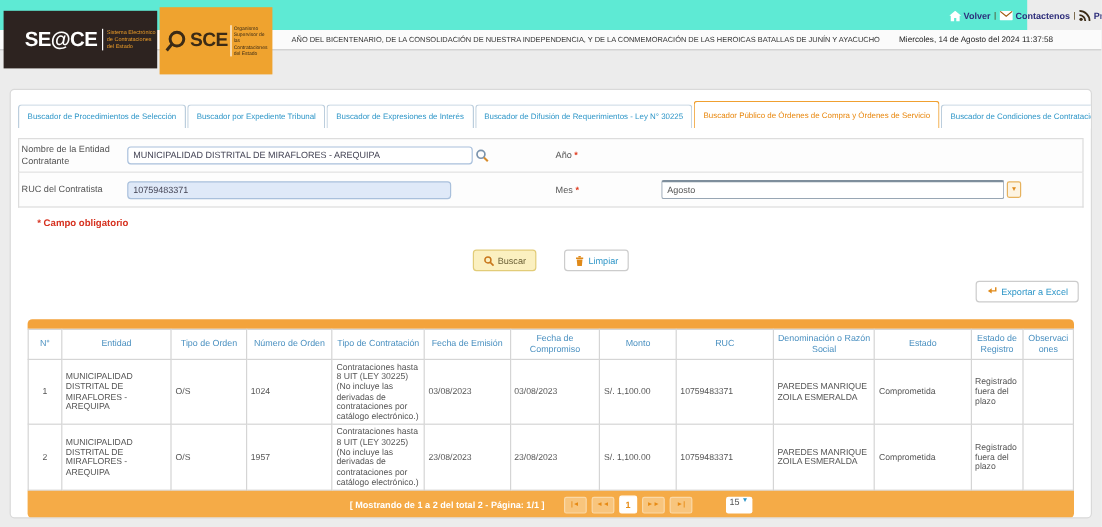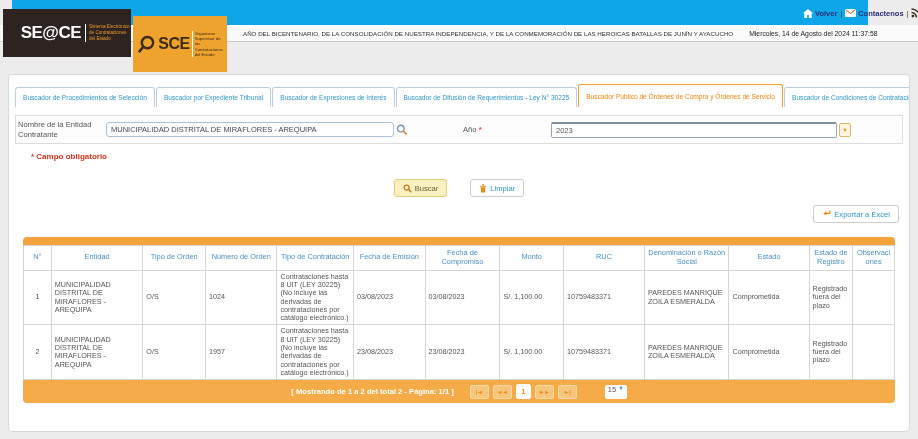--- a/index.html
+++ b/index.html
@@ -1,36 +1,36 @@
 <!DOCTYPE html>
 <html><head>
 <meta charset="utf-8">
 <style>
   *{box-sizing:border-box;margin:0;padding:0}
   html,body{width:918px;height:439px;overflow:hidden;background:#ececec;
     font-family:"Liberation Sans","DejaVu Sans",sans-serif;position:relative}
   
-  .topbar{position:absolute;left:12px;top:0;width:856px;height:25px;background:#0ea5e9}
+  .topbar{position:absolute;left:0;top:0;width:856px;height:25px;background:#5eead4}
   .toplinks{position:absolute;left:791px;top:6px;width:130px;height:14px;overflow:hidden;
     display:flex;align-items:center;gap:3px;white-space:nowrap}
   .toplinks *{flex-shrink:0}
   .toplink{display:inline-flex;align-items:center;gap:2px;font-size:7.5px;font-weight:bold;color:#2c2c7a;cursor:pointer}
   .tl-icon{display:inline-flex;align-items:center}
   .sep{color:#4a3208;font-size:7px}
   
   .infobar{position:absolute;left:0;top:25px;width:918px;height:17px;background:#fbfbfb;
     border-bottom:1px solid #c9c9c9;display:flex;align-items:center}
   .motto{margin-left:243px;font-size:6.2px;color:#333;white-space:nowrap}
   .datetime{margin-left:16px;font-size:6.8px;color:#222;white-space:nowrap}
   
   .logo-seace{position:absolute;left:3px;top:9px;width:128px;height:48px;background:#2d2320;
     display:flex;align-items:center;justify-content:flex-end;gap:4px;cursor:pointer}
   .seace-title{color:#fff;font-size:17px;font-weight:bold;letter-spacing:-.5px}
   .seace-sub{width:46px;font-size:4.6px;line-height:1.25;color:#e89a28;border-left:1px solid #fff;padding-left:3px}
-  .logo-osce{position:absolute;left:133px;top:16px;width:94px;height:56px;background:#efa32f;
+  .logo-osce{position:absolute;left:133px;top:6px;width:94px;height:56px;background:#efa32f;
     display:flex;align-items:center;justify-content:center;gap:2px;cursor:pointer}
   .osce-title{color:#3b2b16;font-size:16px;font-weight:bold;letter-spacing:-.5px}
   .osce-sub{width:31px;font-size:4.2px;line-height:1.25;color:#3b2b16;border-left:1px solid #fff;padding-left:2px}
   
   .panel{position:absolute;left:8px;top:74px;width:902px;height:358px;background:#fff;
     border:1px solid #d9d9d9;border-radius:4px;padding:8px 6px 0;overflow:hidden}
   
   .tabbar{display:flex;align-items:flex-end;height:24px}
   .tab{background:#fff;border:1px solid #bccedd;border-bottom:none;border-radius:3px 3px 0 0;
     color:#2e96c8;font-size:6.6px;padding:0 7px;height:20px;line-height:20px;white-space:nowrap;cursor:pointer;margin-right:1px}
@@ -154,23 +154,30 @@
       <div class="ffield">
         <input class="txt ent" value="MUNICIPALIDAD DISTRITAL DE MIRAFLORES - AREQUIPA" style="">
         <span class="tl-icon">
             <svg width="12" height="12" viewBox="0 0 12 12">
               <circle cx="4.8" cy="4.6" r="3.3" fill="none" stroke="#7a93ad" stroke-width="1.4"></circle>
               <path d="M7.3 7.2l3.2 3.2" stroke="#d78b2a" stroke-width="1.7"></path>
             </svg>
           </span>
       </div>
       <div class="flabel2"><span>Año</span> <span class="req">*</span></div>
+    </div>
+    <div class="form-row">
+      <div class="flabel">RUC del Contratista</div>
+      <div class="ffield">
+        <input class="txt ruc" value="10759483371" style="">
+      </div>
+      <div class="flabel2"><span>Mes</span> <span class="req">*</span></div>
       <div class="selwrap">
         <div class="sel">
-            <span>2023</span>
+            <span>Agosto</span>
           </div>
         <div class="ddbtn">▼</div>
       </div>
     </div>
   </div>
 
   <div class="reqnote">* Campo obligatorio</div>
 
   <div class="btnrow">
     <button class="btn btn-buscar">

